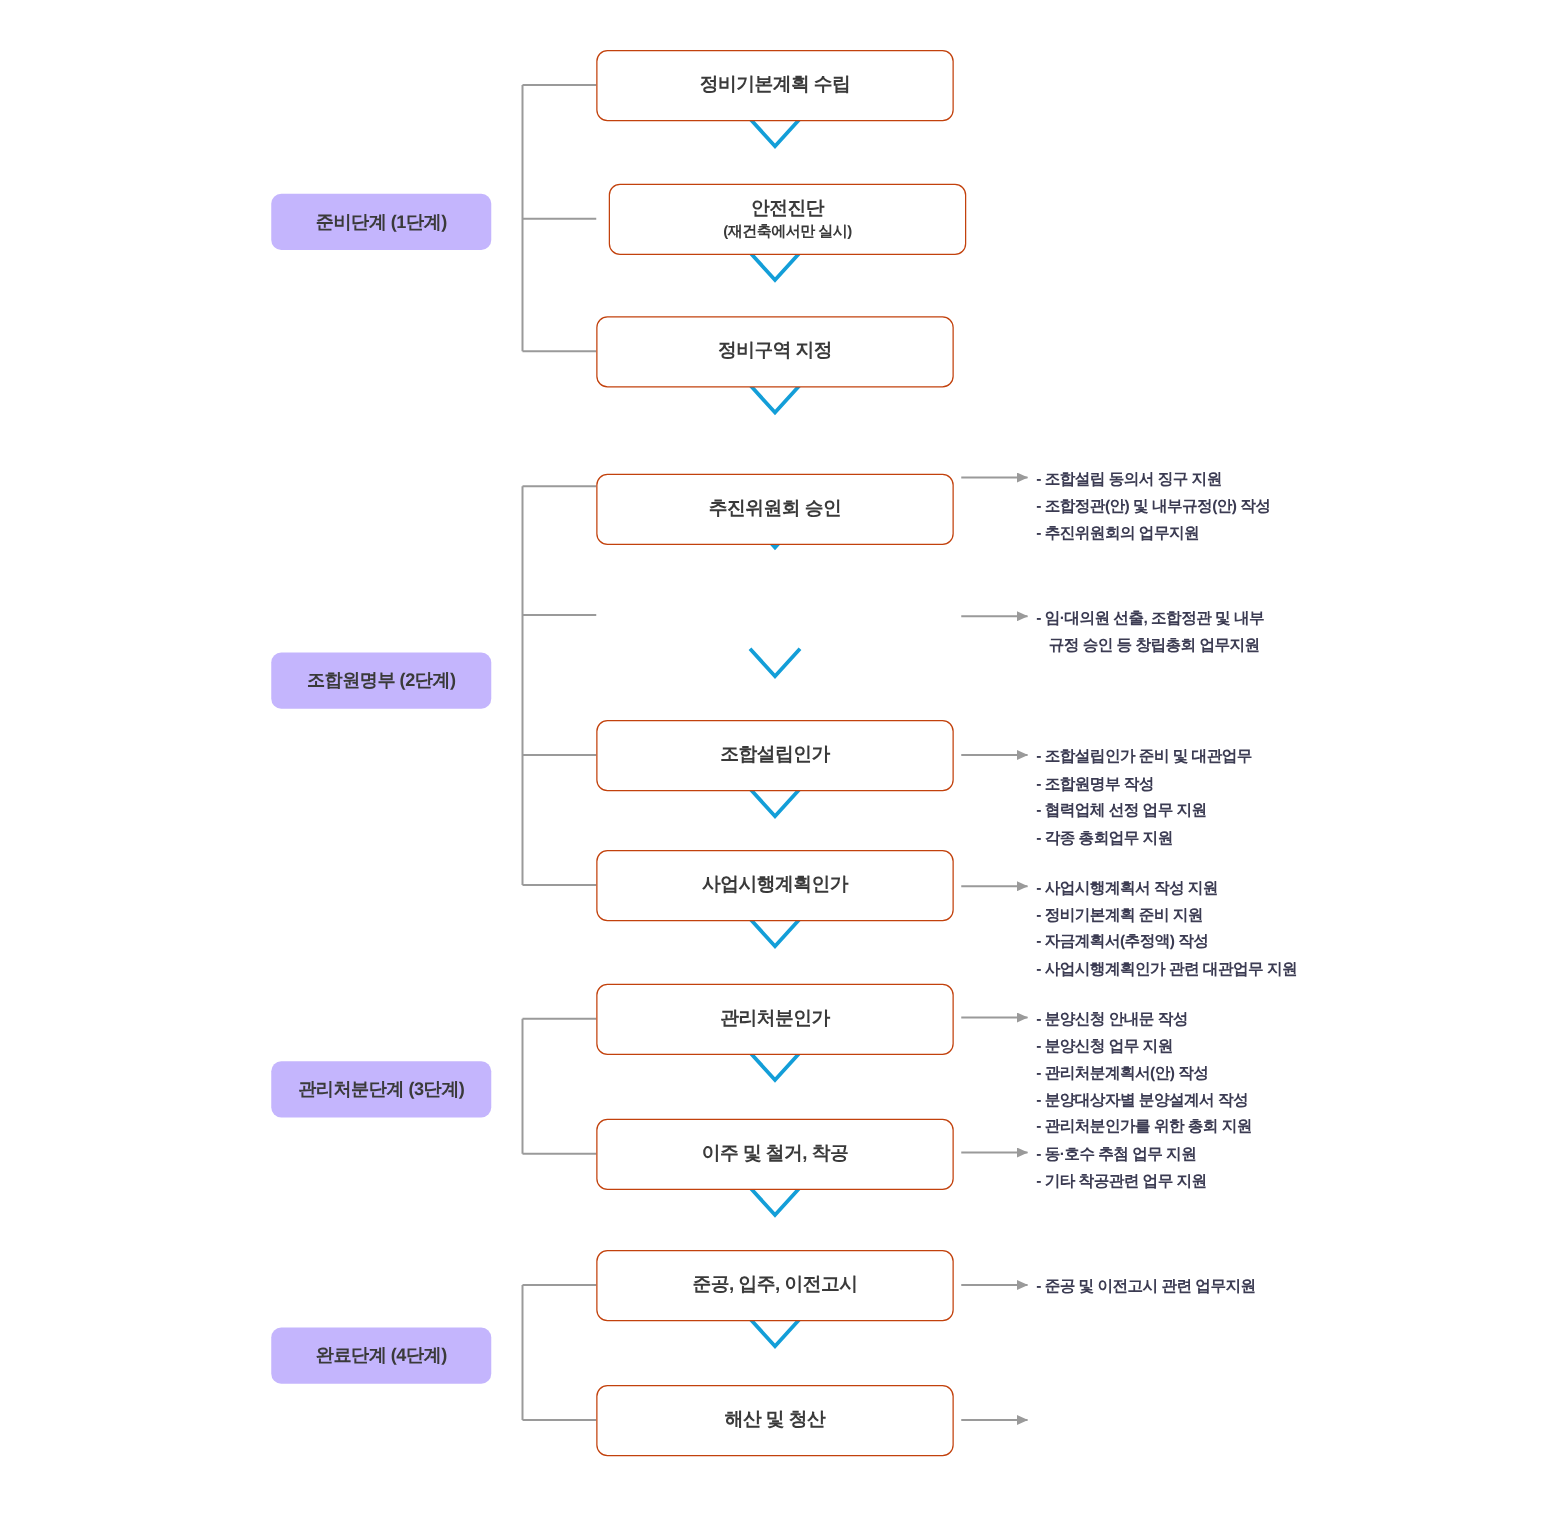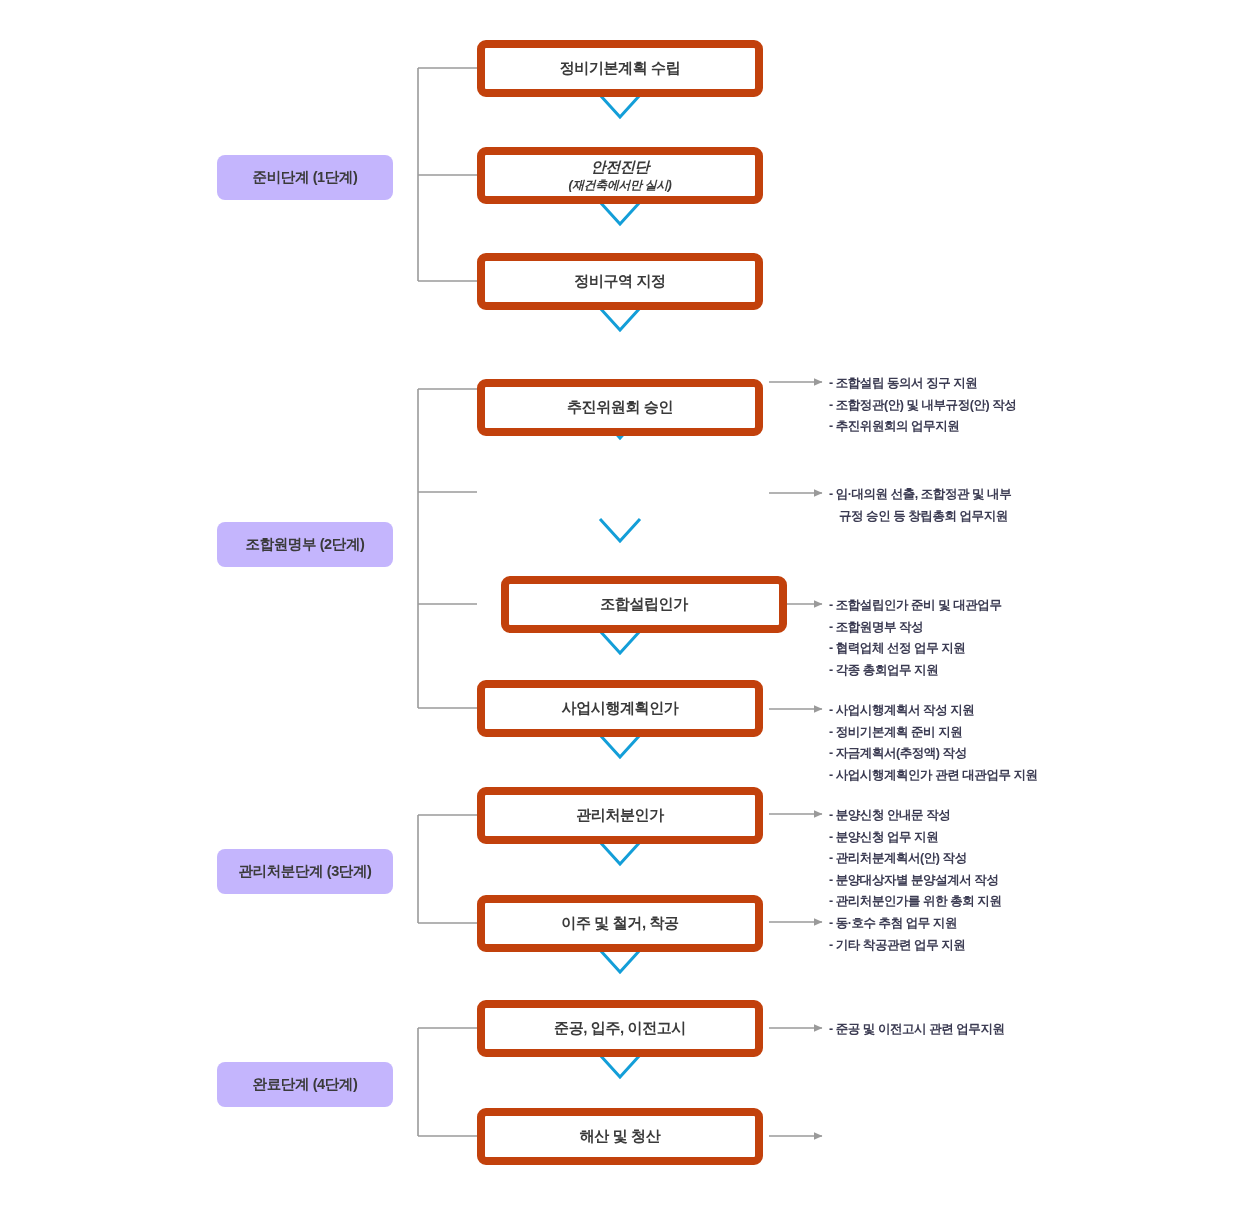--- a/index.html
+++ b/index.html
@@ -42,21 +42,21 @@
     font-size: 14.5px;
     font-weight: bold;
     color: #3a3a3a;
     letter-spacing: -0.4px;
     box-sizing: border-box;
   }
   .node-box {
     position: absolute;
     width: 286px;
     box-sizing: border-box;
-    border: 8px solid #c2410c;
+    border: 1px solid #c2410c;
     border-radius: 9px;
     background: #ffffff;
     display: flex;
     flex-direction: column;
     align-items: center;
     justify-content: center;
     text-align: center;
   }
   .node-title {
     font-size: 15px;
@@ -142,34 +142,34 @@
         <path d="M600,1055 L620,1077 L640,1055" stroke="#139ed8" stroke-width="3" fill="none" stroke-linejoin="miter" stroke-linecap="butt"></path>
         <line x1="769" y1="1028" x2="822" y2="1028" stroke="#9a9a9a" stroke-width="1.6" marker-end="url(#arrowhead)"></line>
         <path d="M418,1136 L477,1136" stroke="#9a9a9a" stroke-width="1.6" fill="none"></path>
         <line x1="769" y1="1136" x2="822" y2="1136" stroke="#9a9a9a" stroke-width="1.6" marker-end="url(#arrowhead)"></line>
       </g>
   </svg>
 <div class="stage-label" style="left: 217px; top: 155px;">준비단계 (1단계)</div>
     <div class="node-box" style="left: 477px; top: 39.5px; height: 57px;">
       <div class="node-title">정비기본계획 수립</div>
     </div>
-    <div class="node-box" style="left: 477px; top: 146.5px; height: 57px; font-style: italic;">
+    <div class="node-box" style="left: 487px; top: 146.5px; height: 57px;">
       <div class="node-title">안전진단</div>
       <div class="node-sub">(재건축에서만 실시)</div>
     </div>
     <div class="node-box" style="left: 477px; top: 252.5px; height: 57px;">
       <div class="node-title">정비구역 지정</div>
     </div>
     <div class="stage-label" style="left: 217px; top: 522px;">조합원명부 (2단계)</div>
     <div class="node-box" style="left: 477px; top: 379px; height: 57px; text-align: right;">
       <div class="node-title">추진위원회 승인</div>
     </div>
     <div class="ann-group" style="left: 829px; top: 373px;"><span class="ann-line">- 조합설립 동의서 징구 지원</span><span class="ann-line">- 조합정관(안) 및 내부규정(안) 작성</span><span class="ann-line">- 추진위원회의 업무지원</span></div>
     <div class="ann-group" style="left: 829px; top: 484px;"><span class="ann-line">- 임·대의원 선출, 조합정관 및 내부</span><span class="ann-line cont">규정 승인 등 창립총회 업무지원</span></div>
-    <div class="node-box" style="left: 477px; top: 575.5px; height: 57px; margin-left: 24px;">
+    <div class="node-box" style="left: 477px; top: 575.5px; height: 57px;">
       <div class="node-title">조합설립인가</div>
     </div>
     <div class="ann-group" style="left: 829px; top: 595px;"><span class="ann-line">- 조합설립인가 준비 및 대관업무</span><span class="ann-line">- 조합원명부 작성</span><span class="ann-line">- 협력업체 선정 업무 지원</span><span class="ann-line">- 각종 총회업무 지원</span></div>
     <div class="node-box" style="left: 477px; top: 679.5px; height: 57px;">
       <div class="node-title">사업시행계획인가</div>
     </div>
     <div class="ann-group" style="left: 829px; top: 700px;"><span class="ann-line">- 사업시행계획서 작성 지원</span><span class="ann-line">- 정비기본계획 준비 지원</span><span class="ann-line">- 자금계획서(추정액) 작성</span><span class="ann-line">- 사업시행계획인가 관련 대관업무 지원</span></div>
     <div class="stage-label" style="left: 217px; top: 849px;">관리처분단계 (3단계)</div>
     <div class="node-box" style="left: 477px; top: 786.5px; height: 57px;">
       <div class="node-title">관리처분인가</div>

